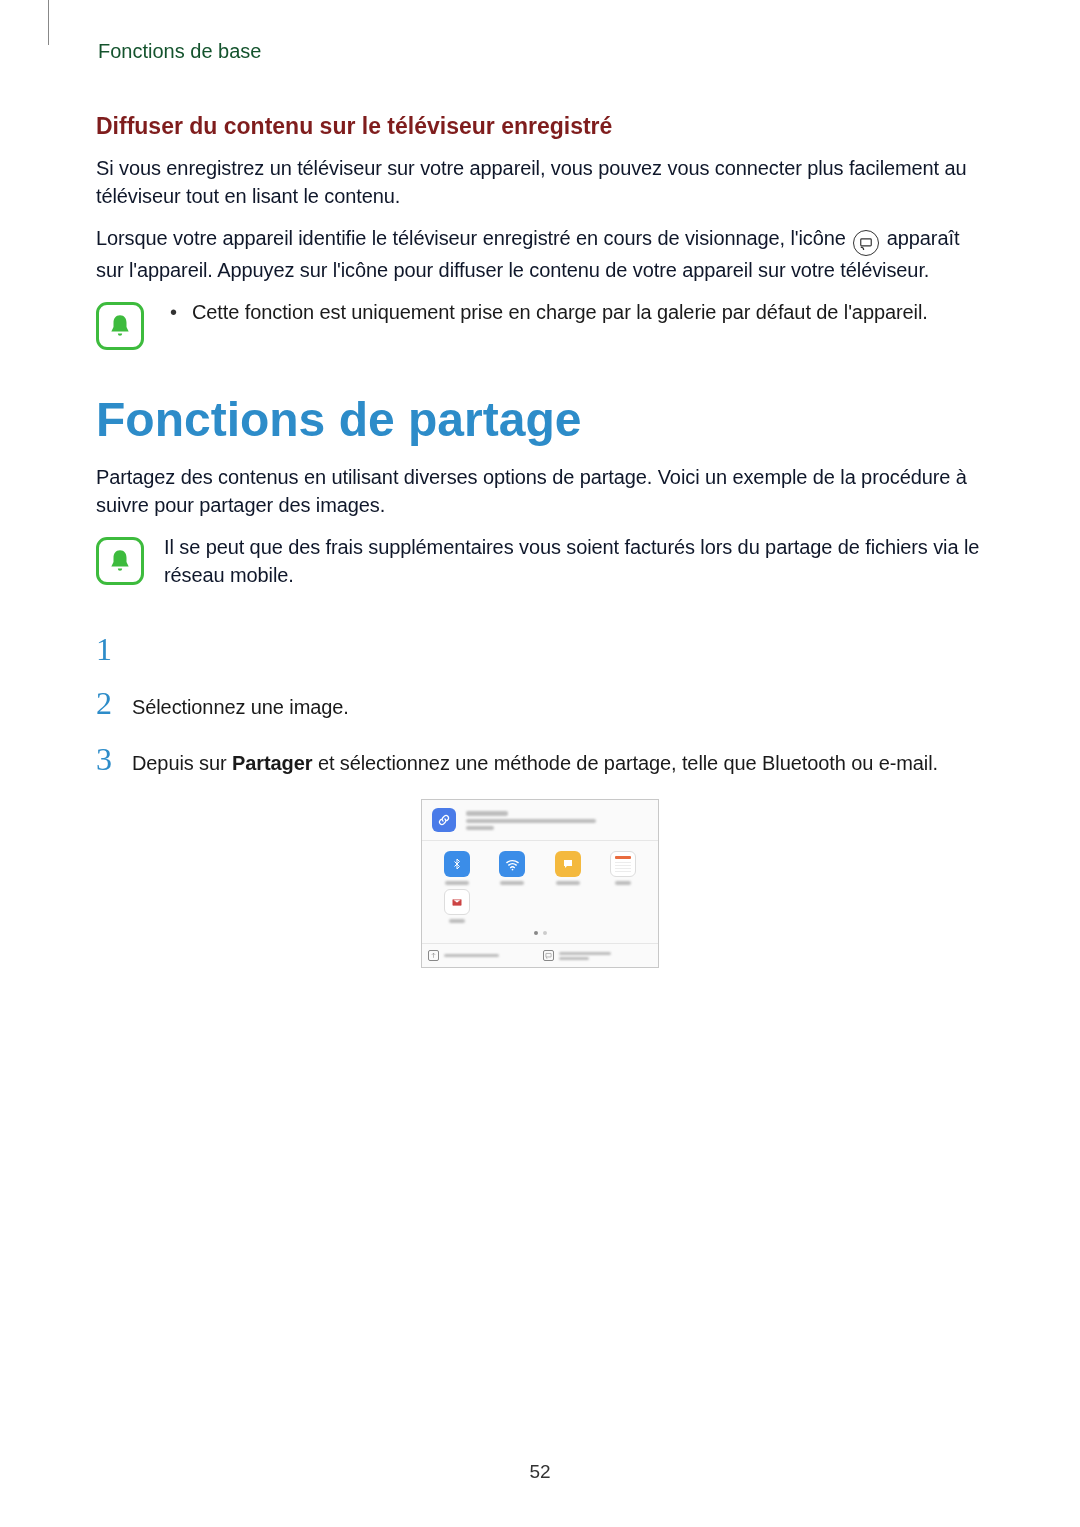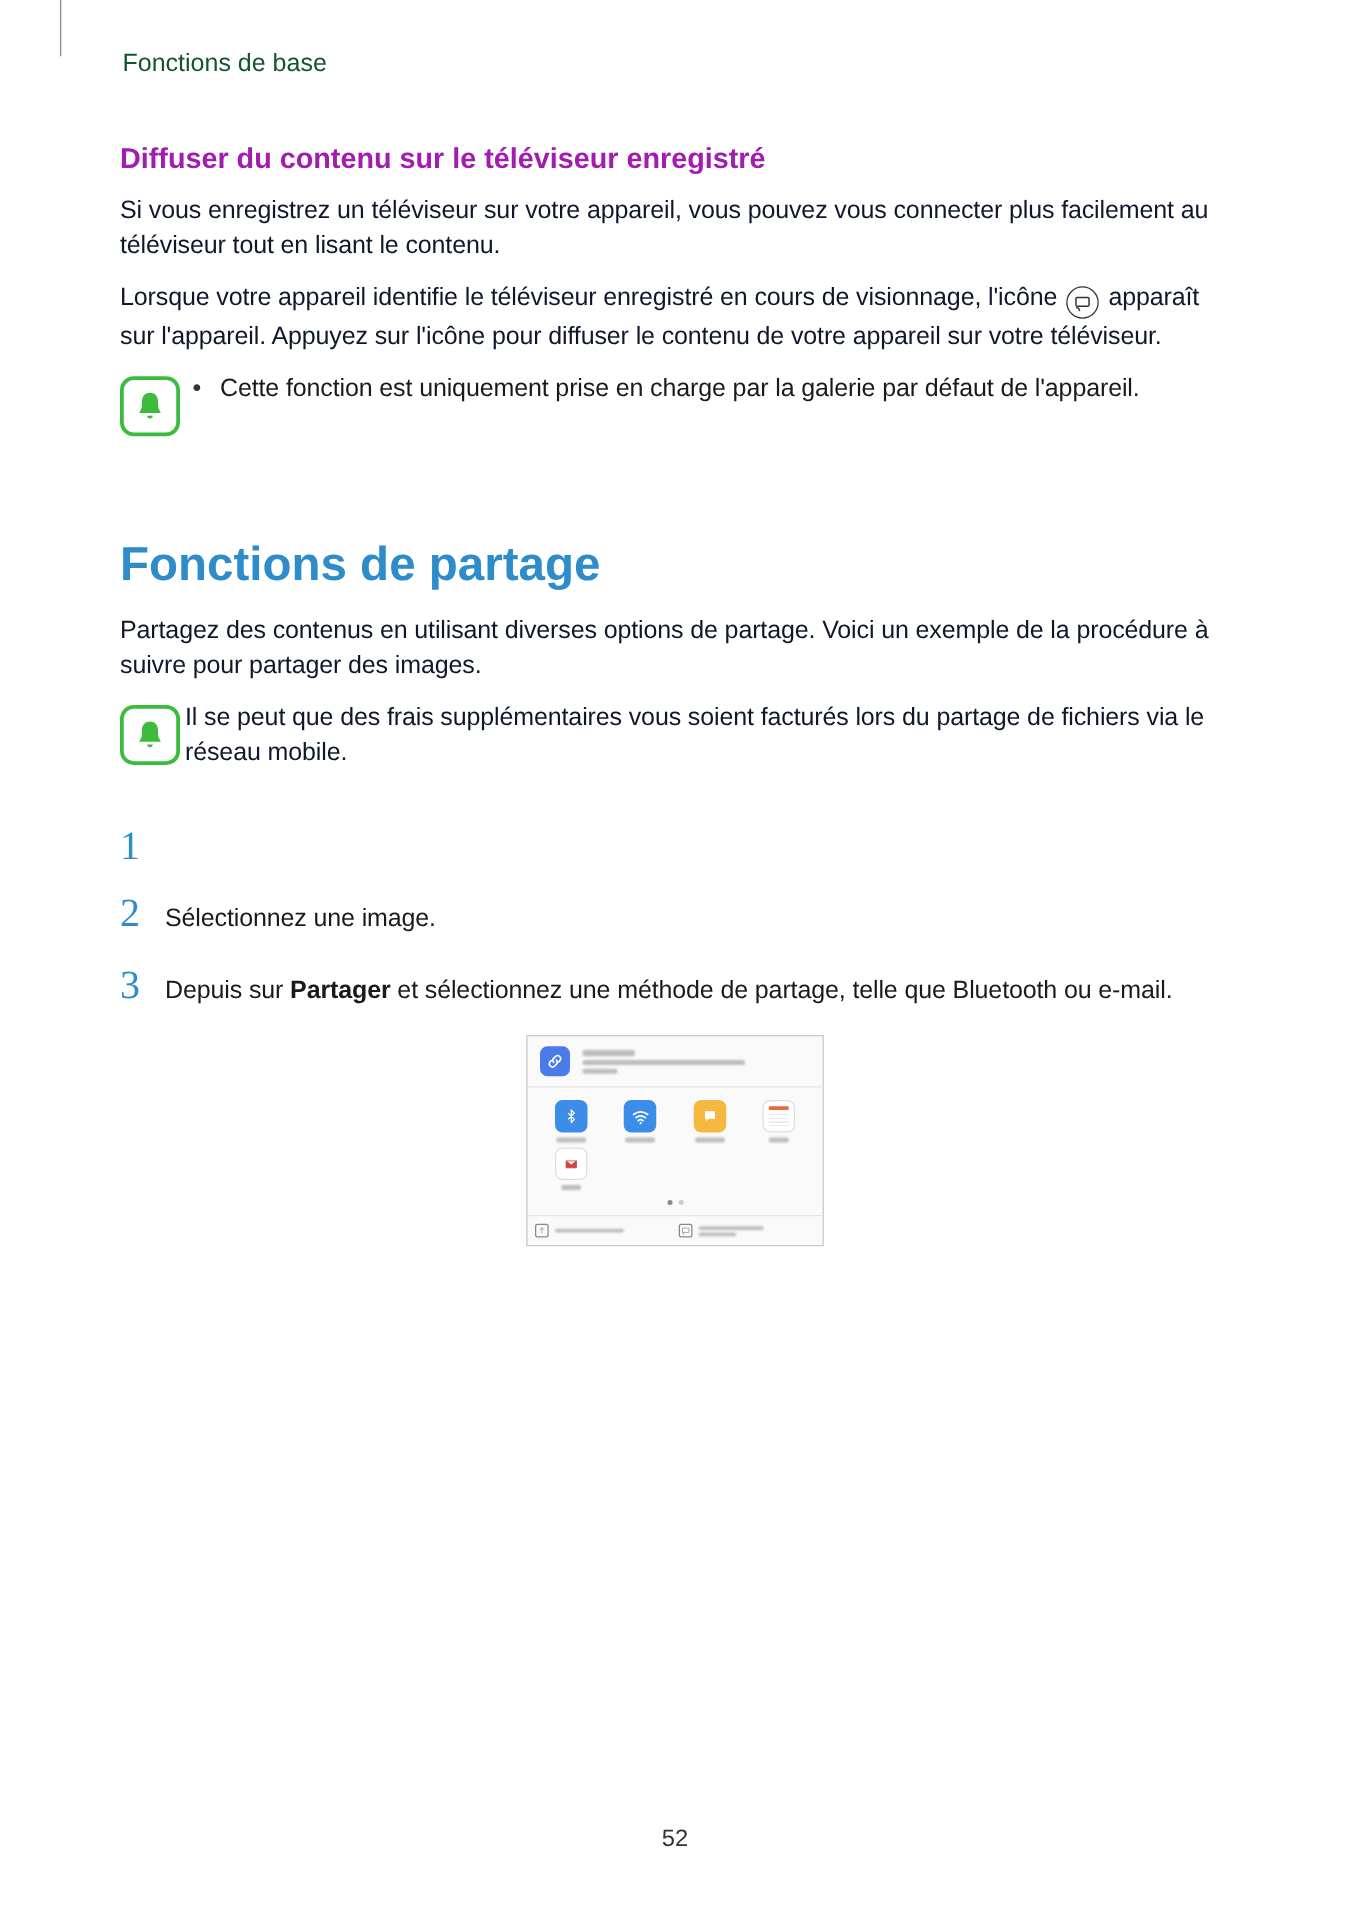--- a/index.html
+++ b/index.html
@@ -28,21 +28,21 @@
     left: 48px;
     top: 0;
     width: 1px;
     height: 45px;
     background: #888;
   }
   h2.subheading {
     font-size: 23px;
     font-weight: 700;
     margin-bottom: 14px;
-    color: #a21caf;
+    color: #7f1d1d;
   }
   p.body-text {
     font-size: 20px;
     line-height: 1.4;
     margin-bottom: 14px;
     color: #0f172a;
     letter-spacing: -0.1px;
   }
   .inline-icon {
     display: inline-flex;
@@ -53,21 +53,21 @@
     border: 1.5px solid #333;
     border-radius: 50%;
     font-size: 13px;
     vertical-align: -5px;
     margin: 0 2px;
   }
   .inline-icon svg { width: 14px; height: 14px; }
   .note-row {
     display: flex;
     align-items: flex-start;
-    gap: 4px;
+    gap: 20px;
     margin-bottom: 28px;
   }
   .note-icon {
     width: 48px;
     height: 48px;
     border: 3px solid #3dbb3d;
     border-radius: 11px;
     display: flex;
     align-items: center;
     justify-content: center;
@@ -86,24 +86,24 @@
     letter-spacing: -0.1px;
   }
   .note-body li::before {
     content: "•";
     position: absolute;
     left: 6px;
     top: 0;
     color: #333;
   }
   h1.main-heading {
-    font-size: 38px;
+    font-size: 48px;
     font-weight: 700;
     color: #2d8cc9;
-    margin-top: 82px;
+    margin-top: 42px;
     margin-bottom: 16px;
   }
   .steps {
     margin-top: 12px;
   }
   .step-row {
     display: flex;
     align-items: baseline;
     gap: 16px;
     margin-bottom: 22px;

